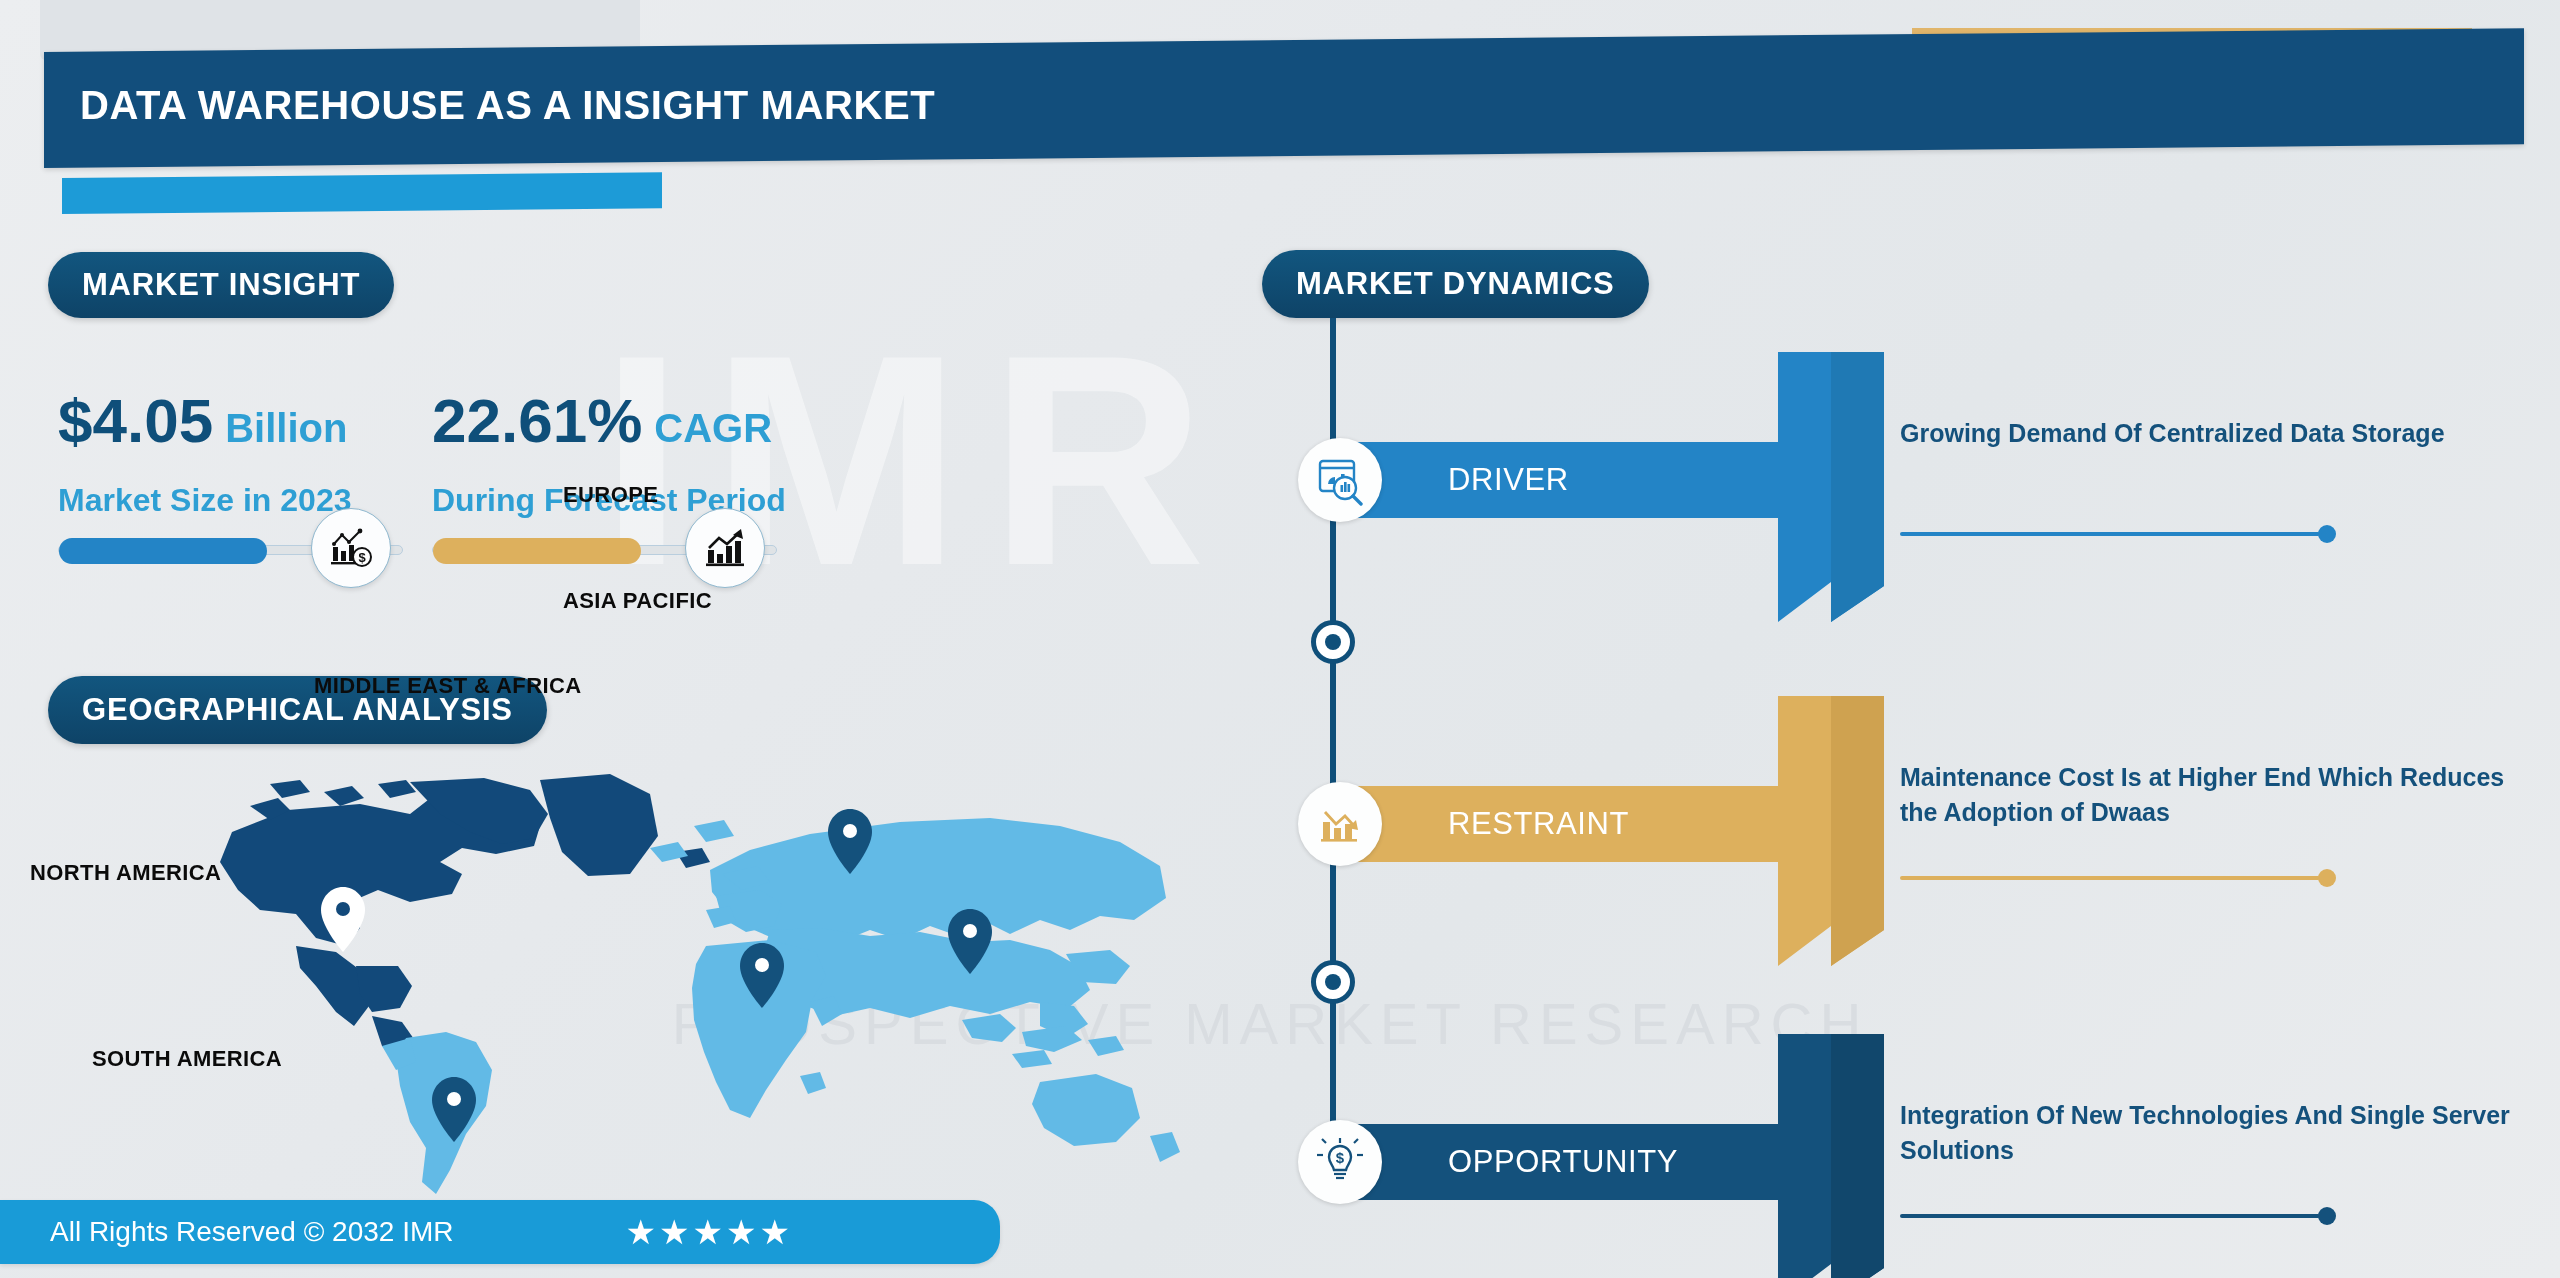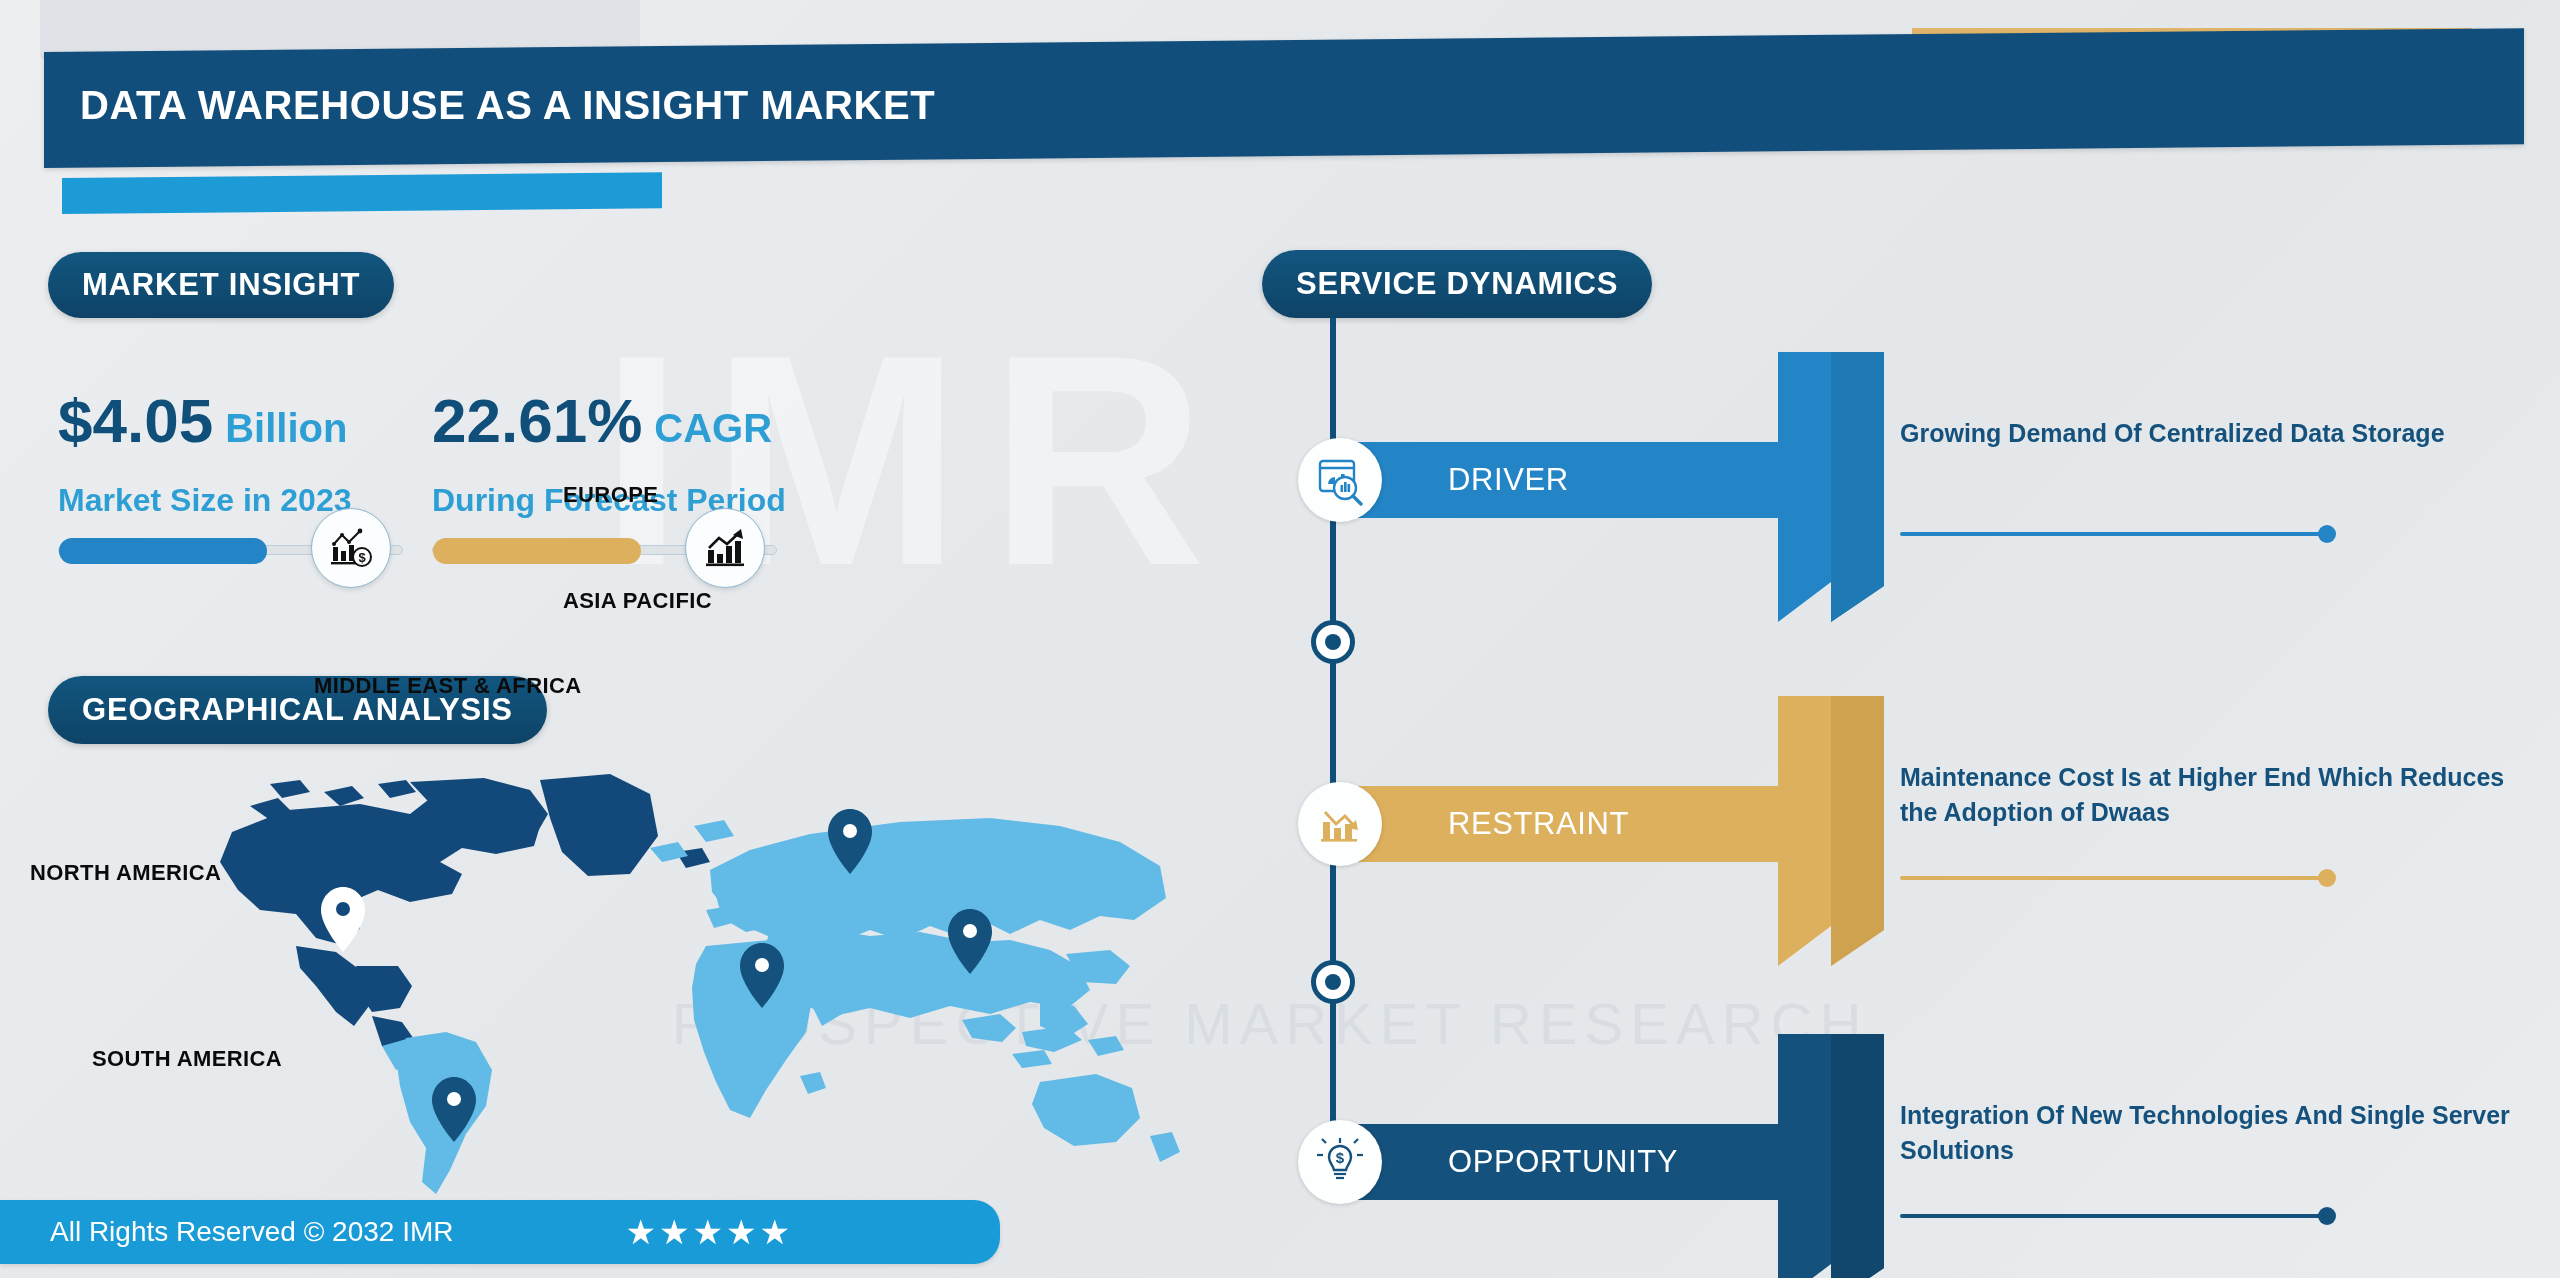--- a/index.html
+++ b/index.html
@@ -327,21 +327,21 @@
       </g>
     </svg>
   </div>
 
   <div class="map-label" style="left:30px;  top:860px;">NORTH AMERICA</div>
   <div class="map-label" style="left:92px;  top:1046px;">SOUTH AMERICA</div>
   <div class="map-label" style="left:563px; top:482px;text-align:center;">EUROPE</div>
   <div class="map-label" style="left:563px; top:588px;">ASIA PACIFIC</div>
   <div class="map-label" style="left:314px; top:673px;">MIDDLE EAST &amp; AFRICA</div>
 
-  <div class="pill" id="pill-dynamics">SERVICE DYNAMICS</div>
+  <div class="pill" id="pill-dynamics">MARKET DYNAMICS</div>
 
   <div id="dyn-spine"></div>
   <div class="spine-node" id="node-1"></div>
   <div class="spine-node" id="node-2"></div>
 
   <div class="dyn-row" id="row-driver">
     <svg class="ribbon" viewBox="0 0 106 270">
       <polygon points="0,0 53,0 53,36 106,0 106,234 53,270 53,230 0,270" fill="#2384c6"></polygon>
       <polygon points="53,0 106,0 106,234 53,270" fill="#1f79b4"></polygon>
     </svg>

